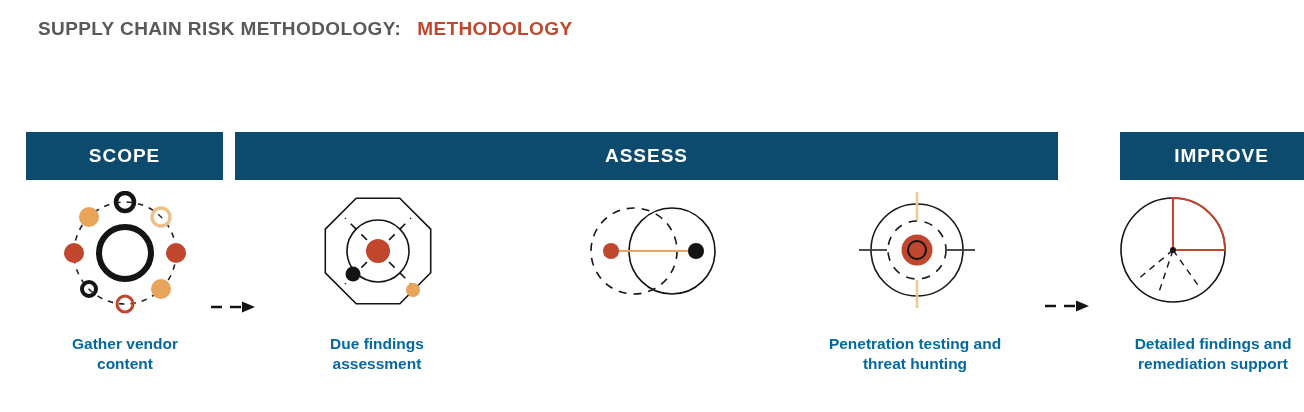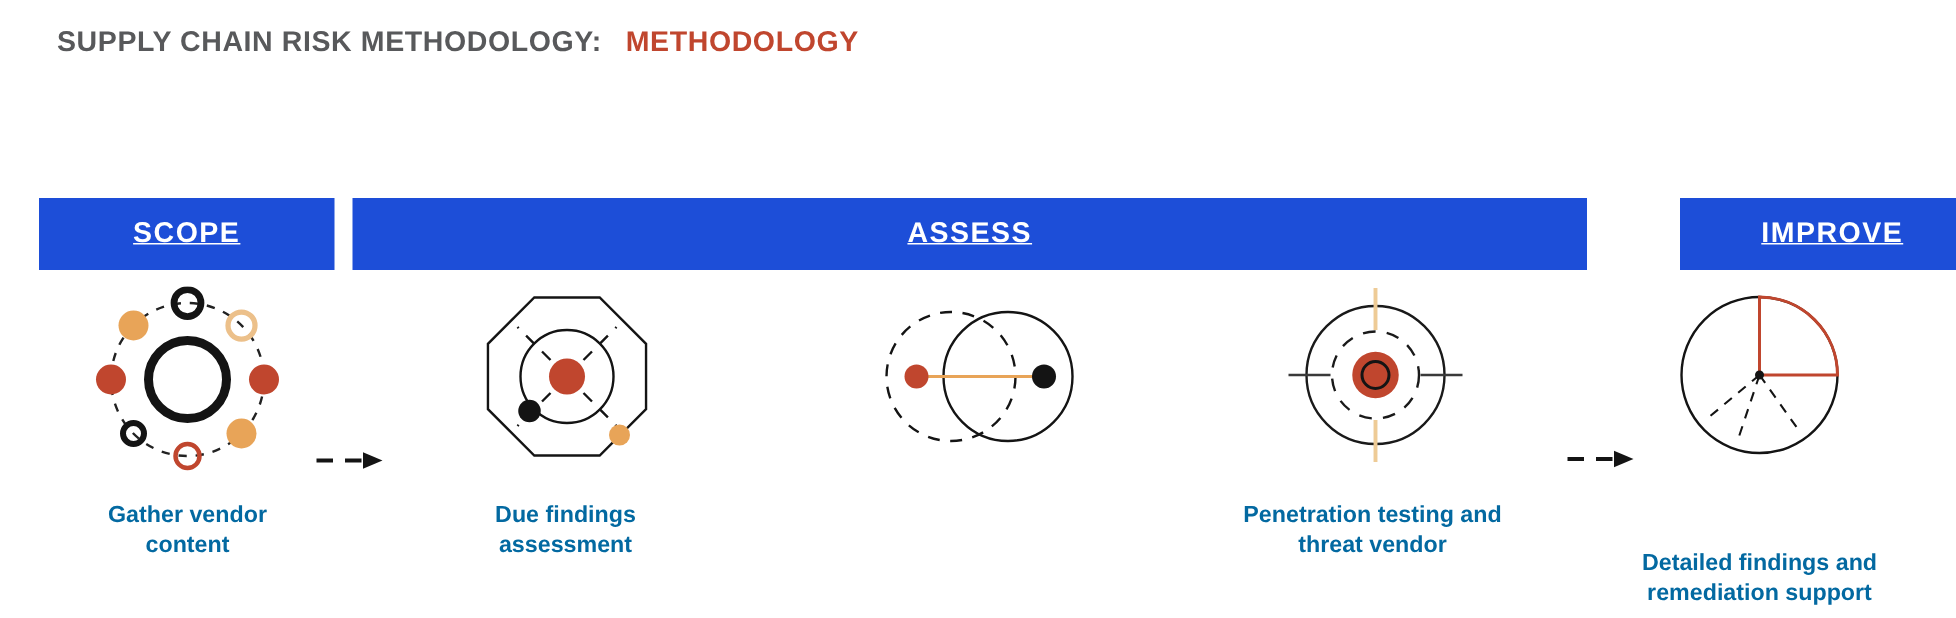--- a/index.html
+++ b/index.html
@@ -16,23 +16,23 @@
     color:#58595b;white-space:nowrap;
   }
   .eyebrow .highlight{color:#c0462e;margin-left:16px;}
   .page-title{
     position:absolute;left:38px;top:52px;
     font-size:35px;font-weight:800;letter-spacing:-.2px;
     color:#121212;white-space:nowrap;
   }
   .phase-bar{
     position:absolute;top:132px;height:48px;
-    background:#1d4ed8;color:#ffffff;
+    background:#0c4a6e;color:#ffffff;
     display:flex;align-items:center;justify-content:center;
-    font-size:19px;font-weight:700;letter-spacing:1px;text-decoration:underline;
+    font-size:19px;font-weight:700;letter-spacing:1px;
   }
   .bar-scope{left:26px;width:197px;}
   .bar-assess{left:235px;width:823px;}
   .bar-improve{left:1072px;width:203px;margin-left:48px;}
   .icon{position:absolute;}
   .icon-1{left:63px;top:191px;}
   .icon-2{left:318px;top:191px;}
   .icon-3{left:589px;top:206px;}
   .icon-4{left:857px;top:190px;}
   .icon-5{left:1117px;top:194px;}
@@ -41,21 +41,21 @@
   .arrow-2{left:1044px;top:299px;}
   .caption{
     position:absolute;top:334px;
     font-size:15.5px;font-weight:700;line-height:1.32;
     color:#0369a1;text-align:center;
   }
   .cap-1{left:50px;width:150px;}
   .cap-2{left:297px;width:160px;}
   .cap-3{left:568px;width:160px;}
   .cap-4{left:810px;width:210px;}
-  .cap-5{left:1093px;width:160px;margin-top:32px;}
+  .cap-5{left:1133px;width:160px;}
 </style>
 </head>
 <body>
 
 <div class="canvas">
 
   <div class="eyebrow">
     <span>SUPPLY CHAIN RISK METHODOLOGY:</span><span class="highlight">METHODOLOGY</span>
   </div>
 
@@ -121,16 +121,16 @@
     <line x1="1" y1="7" x2="33" y2="7" stroke="#141414" stroke-width="2.6" stroke-dasharray="11 8"></line>
     <polygon points="32,1.5 32,12.5 45,7" fill="#141414"></polygon>
   </svg>
   <svg class="arrow arrow-2" width="46" height="14" viewBox="0 0 46 14">
     <line x1="1" y1="7" x2="33" y2="7" stroke="#141414" stroke-width="2.6" stroke-dasharray="11 8"></line>
     <polygon points="32,1.5 32,12.5 45,7" fill="#141414"></polygon>
   </svg>
 
   <div class="caption cap-1">Gather vendor content</div>
   <div class="caption cap-2">Due findings assessment</div>
-  <div class="caption cap-4">Penetration testing and threat vendor</div>
+  <div class="caption cap-4">Penetration testing and threat hunting</div>
   <div class="caption cap-5">Detailed findings and remediation support</div>
 
 </div>
 
 </body></html>

